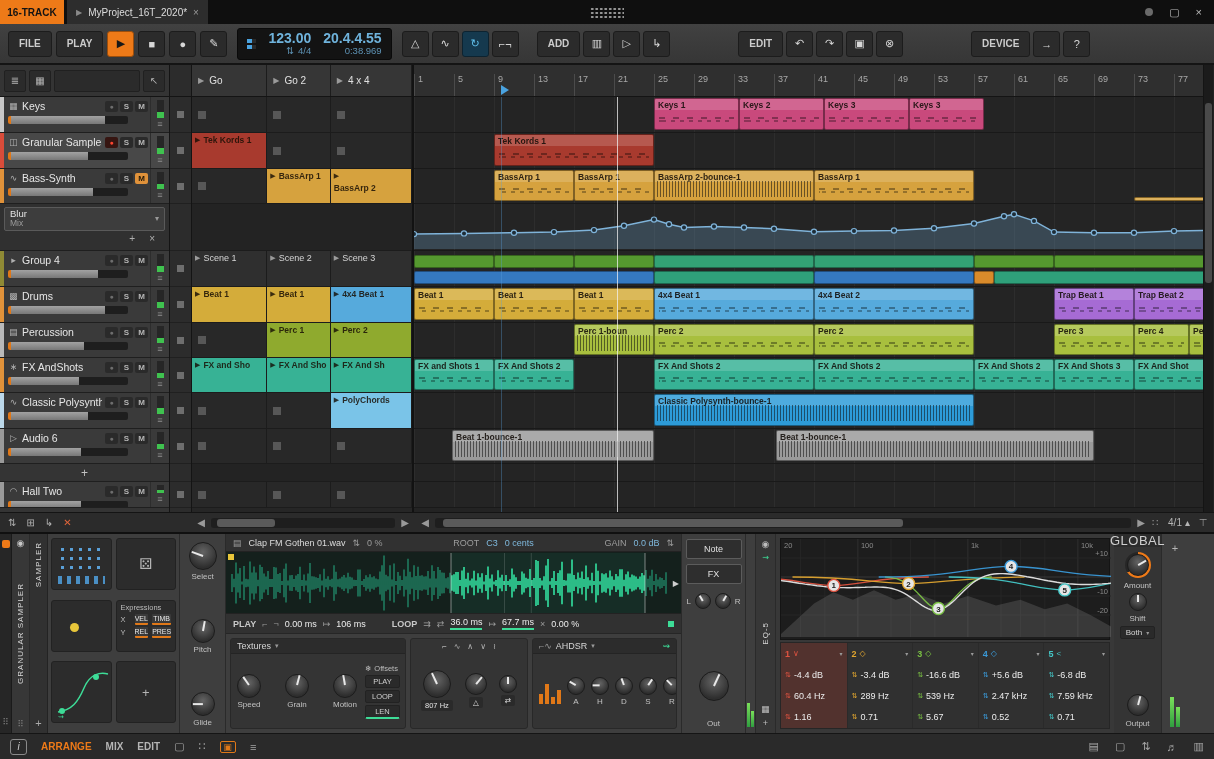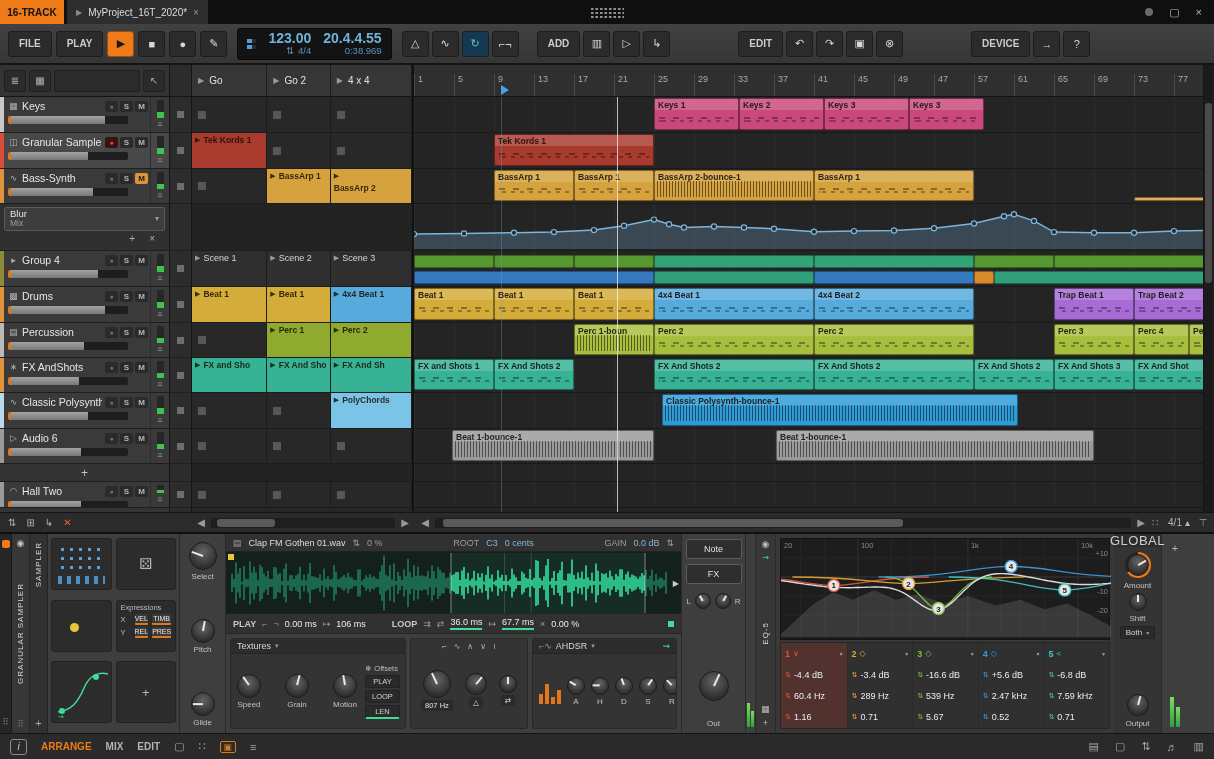--- a/index.html
+++ b/index.html
@@ -734,21 +734,21 @@
           <div class="rtick" style="left: 120px;">13</div>
           <div class="rtick" style="left: 160px;">17</div>
           <div class="rtick" style="left: 200px;">21</div>
           <div class="rtick" style="left: 240px;">25</div>
           <div class="rtick" style="left: 280px;">29</div>
           <div class="rtick" style="left: 320px;">33</div>
           <div class="rtick" style="left: 360px;">37</div>
           <div class="rtick" style="left: 400px;">41</div>
           <div class="rtick" style="left: 440px;">45</div>
           <div class="rtick" style="left: 480px;">49</div>
-          <div class="rtick" style="left: 520px;">47</div>
+          <div class="rtick" style="left: 520px;">53</div>
           <div class="rtick" style="left: 560px;">57</div>
           <div class="rtick" style="left: 600px;">61</div>
           <div class="rtick" style="left: 640px;">65</div>
           <div class="rtick" style="left: 680px;">69</div>
           <div class="rtick" style="left: 720px;">73</div>
           <div class="rtick" style="left: 760px;">77</div>
           <div class="rmarker" style="left: 87px;"></div>
         </div>
       <div class="arows" id="arranger-rows">
           <div class="arow" style="height: 36px;">
@@ -896,21 +896,21 @@
               <span class="albl">FX And Shots 2</span>
             </div>
             <div class="aclip notes" style="left: 640px; width: 80px; background: rgb(55, 178, 149);">
               <span class="albl">FX And Shots 3</span>
             </div>
             <div class="aclip notes" style="left: 720px; width: 77px; background: rgb(55, 178, 149);">
               <span class="albl">FX And Shot</span>
             </div>
           </div>
           <div class="arow" style="height: 36px;">
-            <div class="aclip audio" style="left: 240px; width: 356px; background: rgb(45, 155, 216); margin-left: 8px;">
+            <div class="aclip audio" style="left: 240px; width: 320px; background: rgb(45, 155, 216);">
               <span class="albl">Classic Polysynth-bounce-1</span>
             </div>
           </div>
           <div class="arow" style="height: 35px;">
             <div class="aclip audio" style="left: 38px; width: 202px; background: rgb(154, 154, 154);">
               <span class="albl">Beat 1-bounce-1</span>
             </div>
             <div class="aclip audio" style="left: 362px; width: 318px; background: rgb(154, 154, 154);">
               <span class="albl">Beat 1-bounce-1</span>
             </div>

